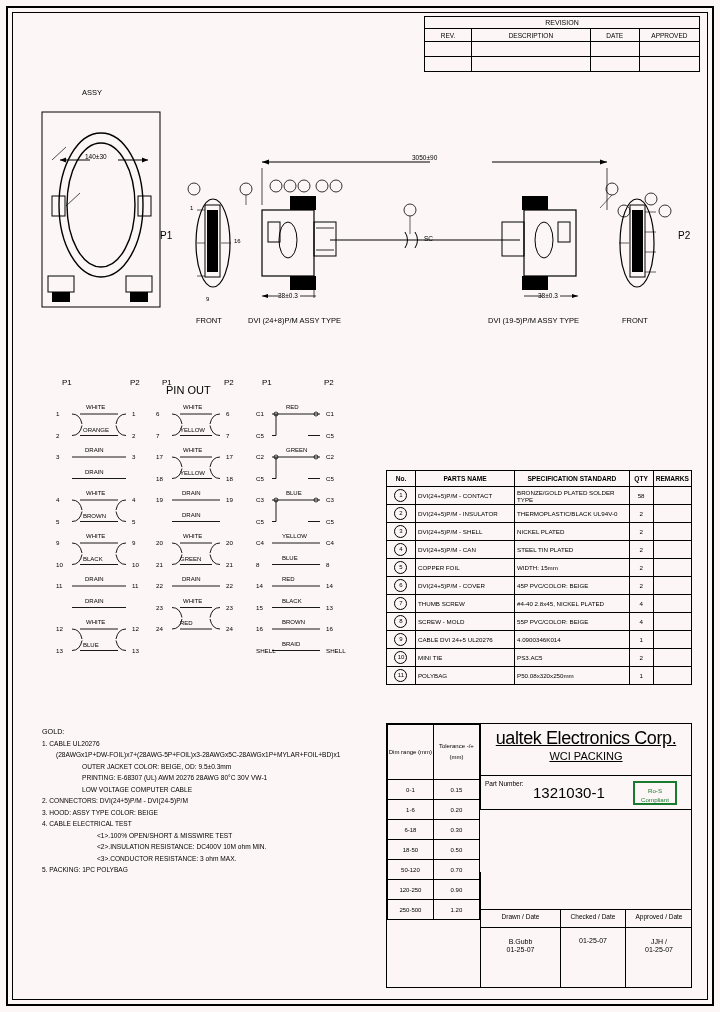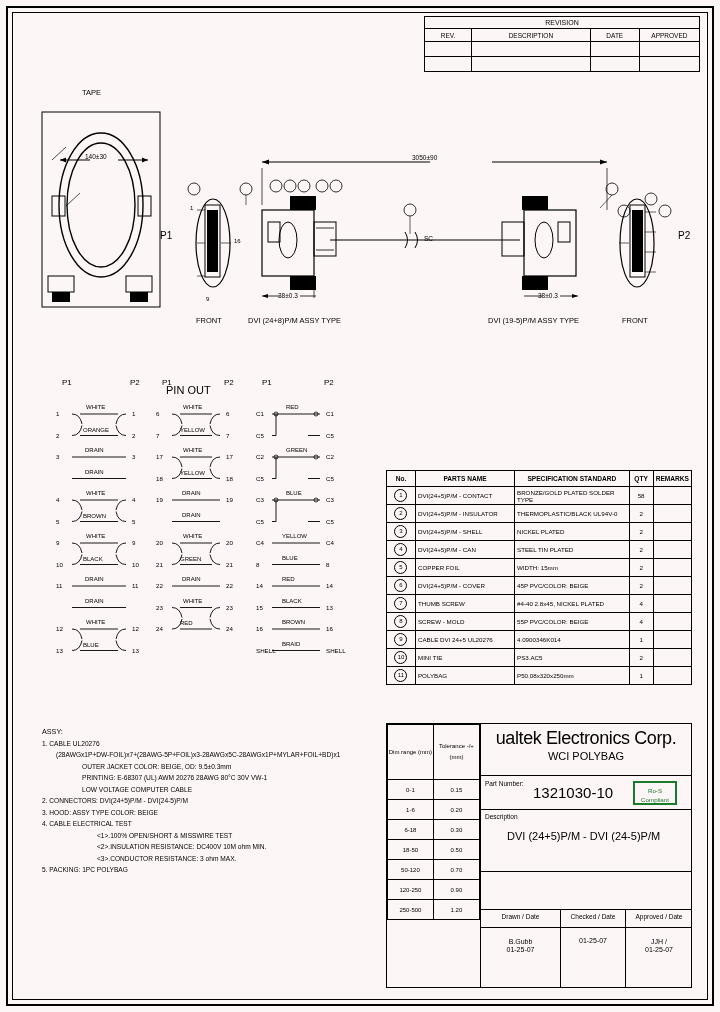--- a/index.html
+++ b/index.html
@@ -25,21 +25,21 @@
   #parts .sp{width:116px;}
   #parts .qt{width:20px;text-align:center;}
   #parts .rm{width:32px;}
   .circnum{display:inline-block;border:1px solid #000;border-radius:50%;width:11px;height:11px;line-height:11px;text-align:center;font-size:6px;}
   
   #tb{position:absolute;left:386px;top:723px;width:306px;height:265px;border:1px solid #000;box-sizing:border-box;}
   #dimtbl{position:absolute;left:0;top:0;width:93px;height:263px;}
   #dimtbl table{width:93px;font-size:6px;}
   #dimtbl td{border:1px solid #000;height:19px;width:46px;text-align:center;padding:0;}
   #dimtbl .hdc{height:54px;line-height:11px;}
-  #company{position:absolute;left:93px;top:0;width:211px;height:52px;border-bottom:1px solid #000;border-left:1px solid #000;box-sizing:border-box;text-align:center;}
+  #company{position:absolute;left:93px;top:0;width:211px;height:52px;border-bottom:1px solid #000;border-left:1px solid #000;box-sizing:border-box;text-align:center;text-decoration:underline;}
   .cname{font-size:18px;letter-spacing:-0.4px;margin-top:4px;}
   .cdiv{font-size:11px;margin-top:1px;}
   #pnrow{position:absolute;left:93px;top:52px;width:211px;height:34px;border-bottom:1px solid #000;border-left:1px solid #000;box-sizing:border-box;}
   .pnlbl{position:absolute;left:4px;top:4px;font-size:6.5px;}
   .pnval{position:absolute;left:52px;top:8px;font-size:15px;}
   .rohs{position:absolute;left:152px;top:5px;width:44px;height:24px;border:2px solid #1a7a2e;color:#1a7a2e;font-size:6.2px;text-align:center;line-height:9px;padding-top:3px;box-sizing:border-box;}
   #descrow{position:absolute;left:93px;top:86px;width:211px;height:62px;border-bottom:1px solid #000;border-left:1px solid #000;box-sizing:border-box;}
   .dlbl{position:absolute;left:4px;top:3px;font-size:6.5px;}
   .dval{position:absolute;left:26px;top:20px;font-size:11px;}
   #blank1{position:absolute;left:93px;top:148px;width:211px;height:38px;border-bottom:1px solid #000;border-left:1px solid #000;box-sizing:border-box;}
@@ -193,21 +193,21 @@
       <circle cx="612" cy="189" r="6" fill="none" stroke="#000" stroke-width="0.8"></circle>
       <circle cx="410" cy="210" r="6" fill="none" stroke="#000" stroke-width="0.8"></circle>
       <circle cx="651" cy="199" r="6" fill="none" stroke="#000" stroke-width="0.8"></circle>
       <circle cx="665" cy="211" r="6" fill="none" stroke="#000" stroke-width="0.8"></circle>
       <circle cx="624" cy="211" r="6" fill="none" stroke="#000" stroke-width="0.8"></circle>
       <line x1="246" y1="195" x2="246" y2="205" stroke="#000" stroke-width="0.6"></line>
       <line x1="410" y1="216" x2="410" y2="234" stroke="#000" stroke-width="0.6"></line>
       <line x1="612" y1="195" x2="600" y2="208" stroke="#000" stroke-width="0.6"></line>
     </svg>
 
-    <div class="tx dlabel" style="left:82px;top:88px;">TAPE</div>
+    <div class="tx dlabel" style="left:82px;top:88px;">ASSY</div>
     <div class="tx dimtxt" style="left:85px;top:153px;">140±30</div>
     <div class="tx dimtxt" style="left:412px;top:154px;">3050±90</div>
     <div class="tx" style="left:160px;top:230px;font-size:10px;">P1</div>
     <div class="tx" style="left:678px;top:230px;font-size:10px;">P2</div>
     <div class="tx dlabel" style="left:196px;top:316px;">FRONT</div>
     <div class="tx dlabel" style="left:622px;top:316px;">FRONT</div>
     <div class="tx dlabel" style="left:248px;top:316px;">DVI (24+8)P/M ASSY TYPE</div>
     <div class="tx dlabel" style="left:488px;top:316px;">DVI (19-5)P/M ASSY TYPE</div>
     <div class="tx dimtxt" style="left:278px;top:292px;">38±0.3</div>
     <div class="tx dimtxt" style="left:538px;top:292px;">38±0.3</div>
@@ -558,36 +558,32 @@
             <tr>
               <td>250-500</td>
               <td>1.20</td>
             </tr>
           </tbody>
       </table>
     </div>
 
     <div id="company">
       <div class="cname">ualtek Electronics Corp.</div>
-      <div class="cdiv">WCI  POLYBAG</div>
+      <div class="cdiv">WCI  PACKING</div>
     </div>
 
     <div id="pnrow">
       <span class="pnlbl">Part Number:</span>
-      <span class="pnval">1321030-10</span>
+      <span class="pnval">1321030-1</span>
       <span class="rohs">
         <span>Ro-S</span><br>
         <span>Compliant</span>
       </span>
     </div>
 
-    <div id="descrow">
-      <span class="dlbl">Description</span>
-      <span class="dval">DVI (24+5)P/M - DVI (24-5)P/M</span>
-    </div>
 
     <div id="blank1"></div>
 
     <div id="sigh">
       <span class="sc1" style="border-bottom:none;">Drawn / Date</span>
       <span class="sc2" style="border-bottom:none;">Checked / Date</span>
       <span class="sc3">Approved / Date</span>
     </div>
 
     <div id="sigv">
@@ -600,21 +596,21 @@
         <div style="font-size:7px">01-25-07</div>
       </span>
       <span class="sc3">
         <div class="sigtxt">JJH /</div>
         <div style="font-size:7px">01-25-07</div>
       </span>
     </div>
   </div>
 
   <div id="notes">
-    <div class="n0">ASSY:</div>
+    <div class="n0">GOLD:</div>
     <div id="notes-body">
         <div class=""><span>1.</span> <span>CABLE  UL20276</span></div>
         <div class="ind1"><span></span> <span>(28AWGx1P+DW-FOIL)x7+(28AWG-5P+FOIL)x3-28AWGx5C-28AWGx1P+MYLAR+FOIL+BD)x1</span></div>
         <div class="ind2"><span></span> <span>OUTER JACKET COLOR: BEIGE,  OD: 9.5±0.3mm</span></div>
         <div class="ind2"><span></span> <span>PRINTING: E-68307 (UL) AWM  20276  28AWG 80°C 30V VW-1</span></div>
         <div class="ind2"><span></span> <span>LOW VOLTAGE COMPUTER CABLE</span></div>
         <div class=""><span>2.</span> <span>CONNECTORS: DVI(24+5)P/M - DVI(24-5)P/M</span></div>
         <div class=""><span>3.</span> <span>HOOD: ASSY TYPE COLOR: BEIGE</span></div>
         <div class=""><span>4.</span> <span>CABLE ELECTRICAL TEST</span></div>
         <div class="ind3"><span></span> <span>&lt;1&gt;.100% OPEN/SHORT &amp; MISSWIRE TEST</span></div>

